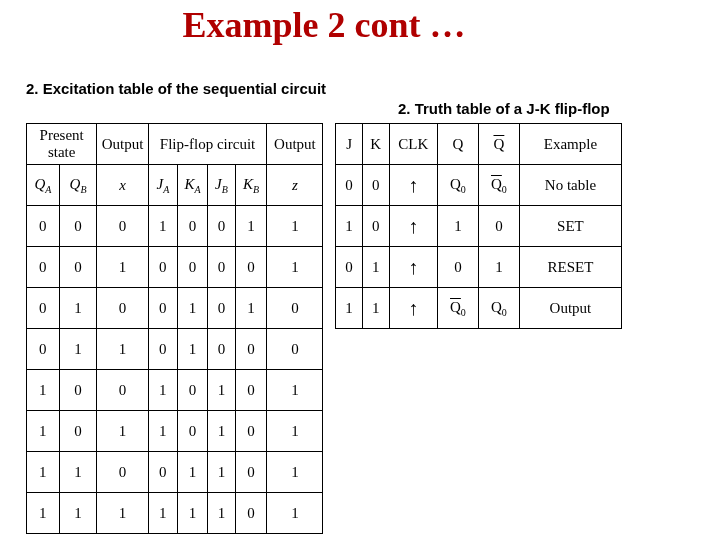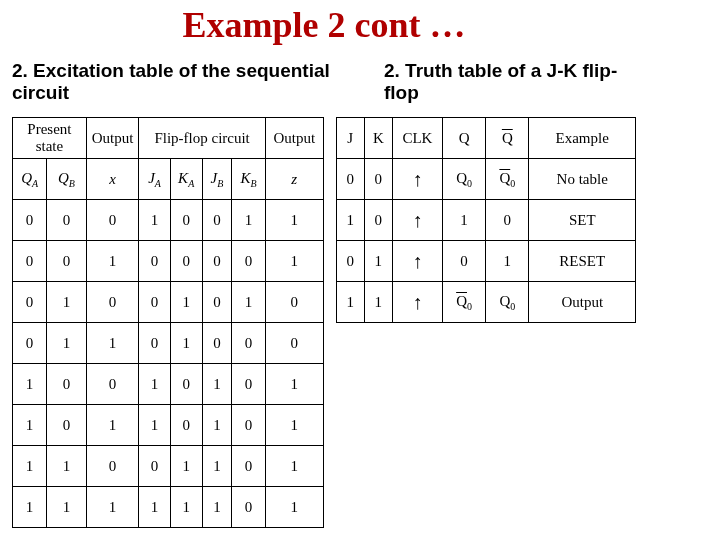--- a/index.html
+++ b/index.html
@@ -9,45 +9,45 @@
     height: 540px;
     background: #fff;
     font-family: "Times New Roman", Times, serif;
     color: #000;
   }
   .slide {
     width: 648px;
     height: 540px;
     position: relative;
     box-sizing: border-box;
-    padding: 4px 12px;
+    padding: 4px 26px;
   }
   h1.title {
     margin: 0;
     text-align: center;
     font-size: 36px;
     font-weight: bold;
     color: #b00000;
     font-family: "Times New Roman", Times, serif;
   }
   .captions {
     display: flex;
     margin-top: 14px;
     font-family: Arial, Helvetica, sans-serif;
-    font-size: 19px;
+    font-size: 15px;
     font-weight: bold;
     align-items: center;
   }
   .captions .left { width: 368px; }
-  .captions .right { flex: 1; padding-left: 4px; }
+  .captions .right { flex: 1; padding-left: 4px; margin-top: 40px; }
 
   .tables {
     display: flex;
     align-items: flex-start;
-    margin-top: 13px;
+    margin-top: 6px;
   }
 
   table {
     border-collapse: collapse;
   }
   table td, table th {
     border: 1px solid #000;
     text-align: center;
     vertical-align: middle;
     font-family: "Times New Roman", Times, serif;

